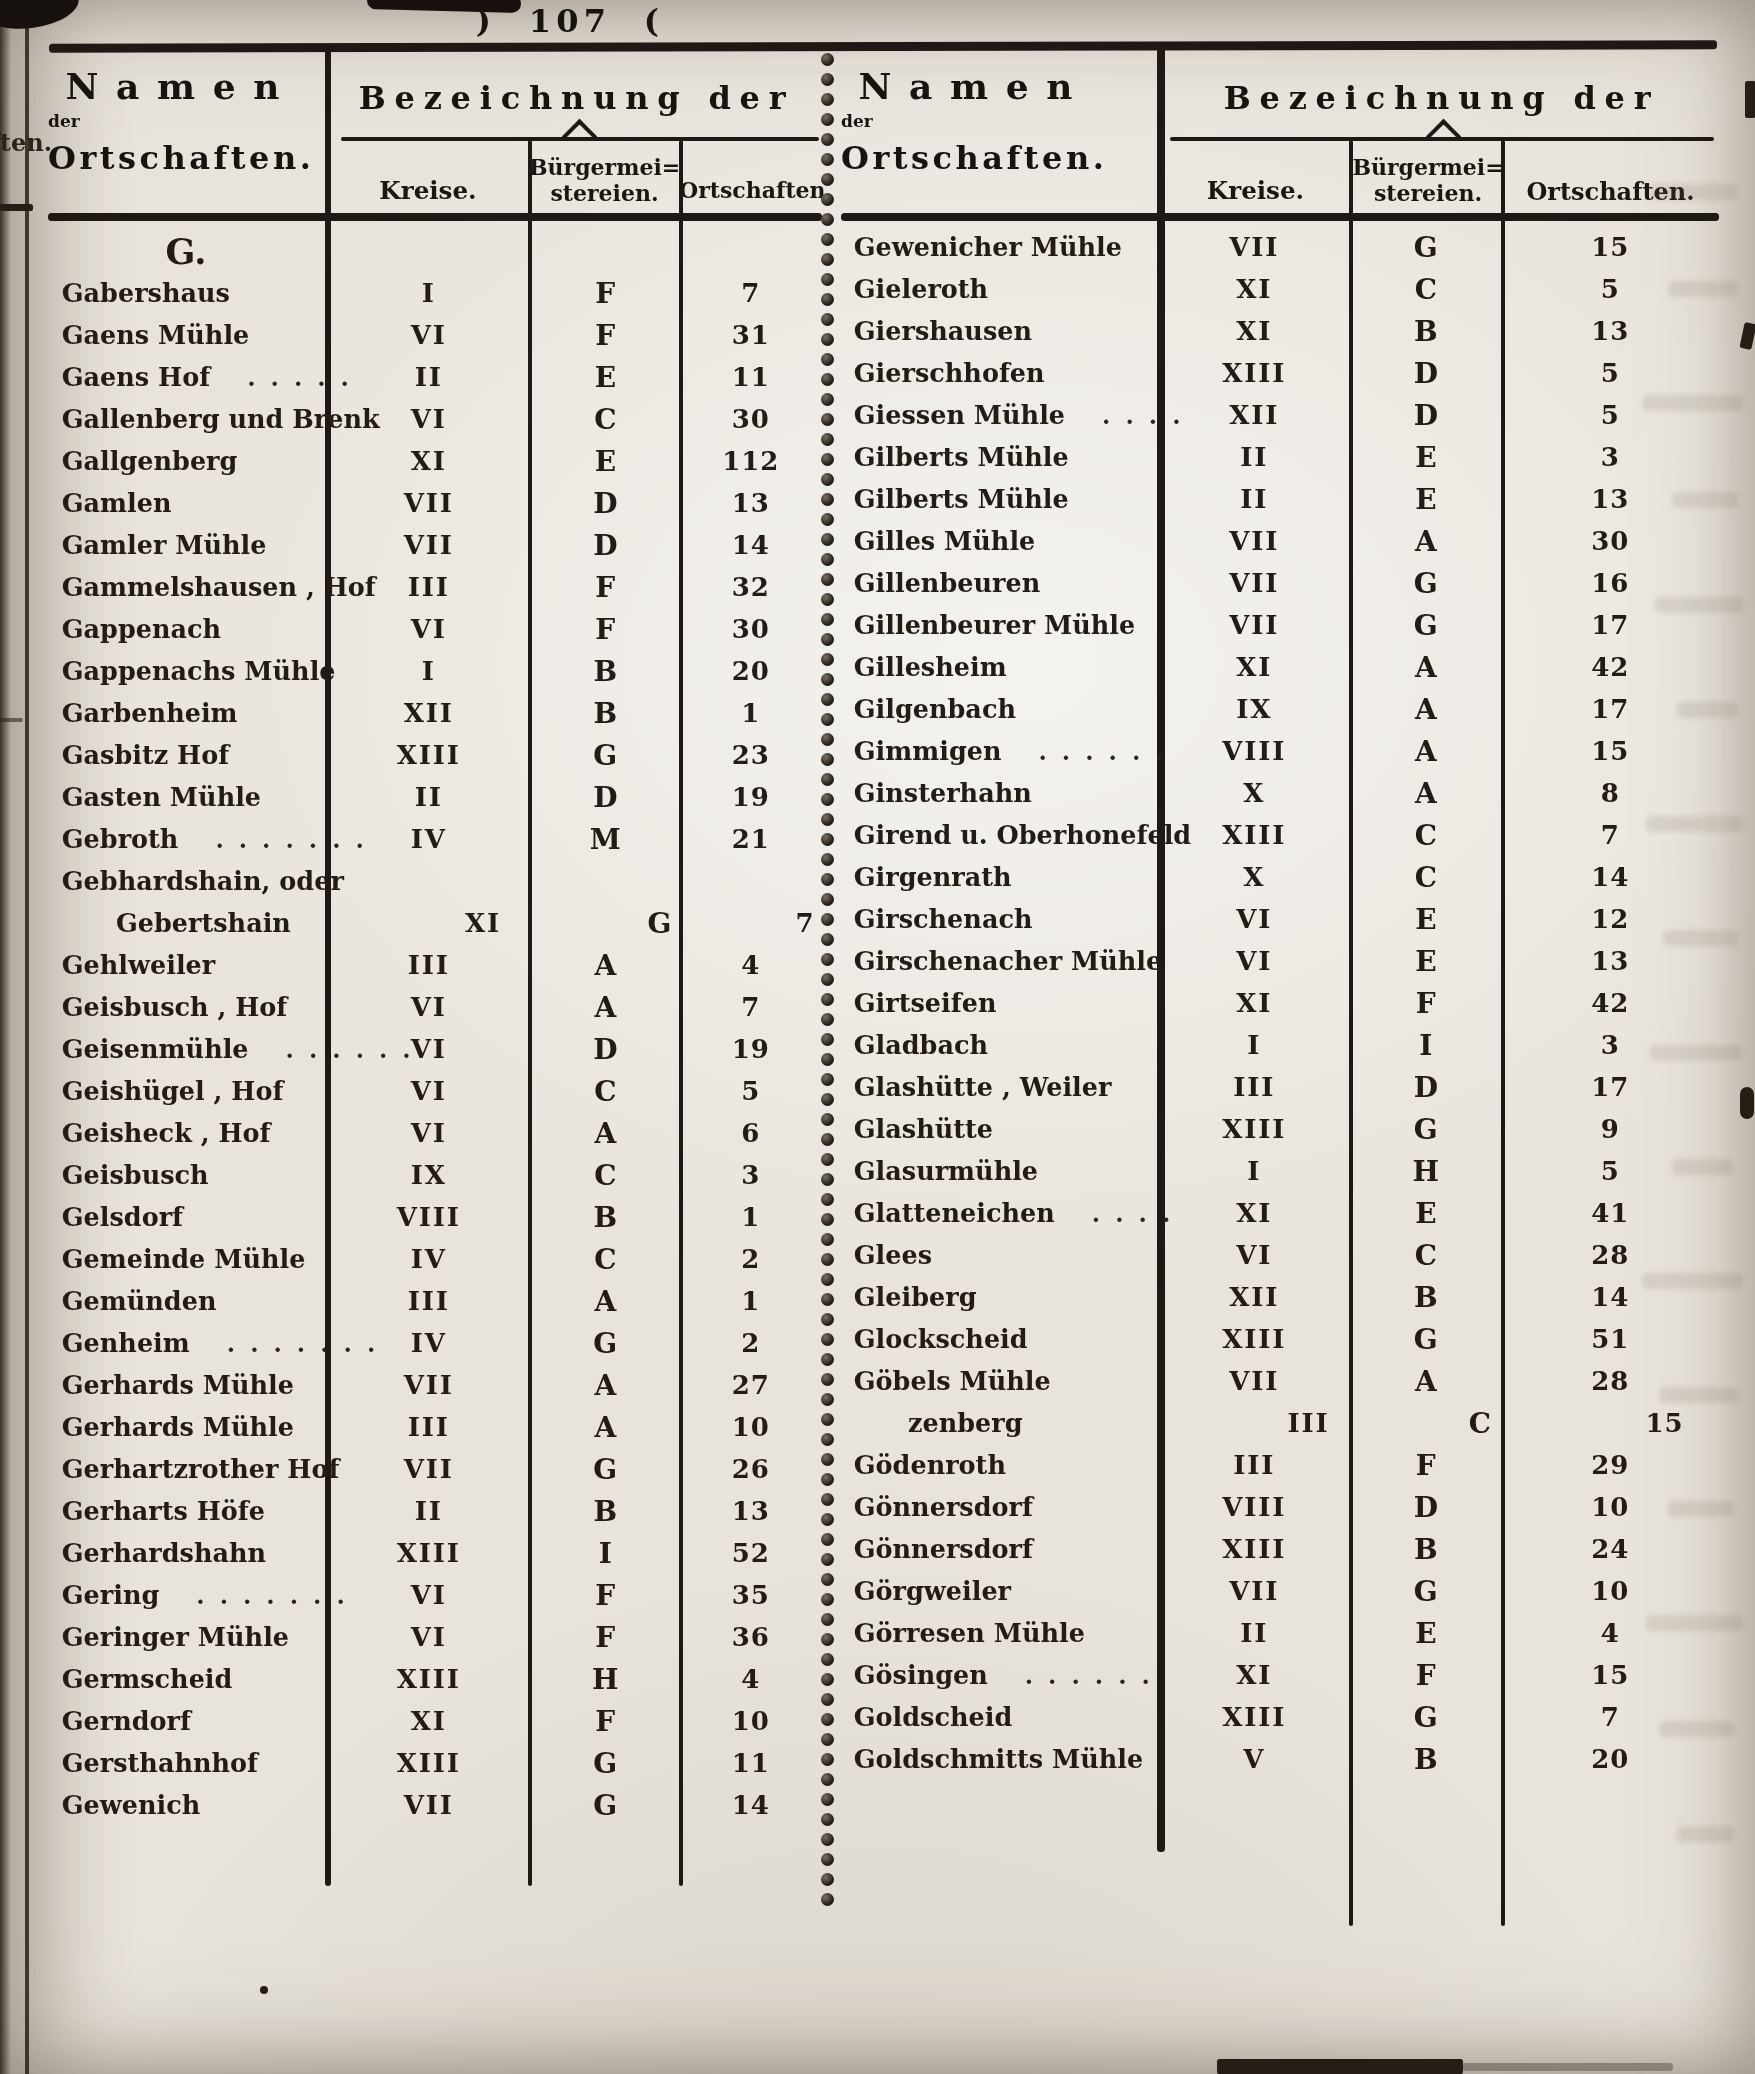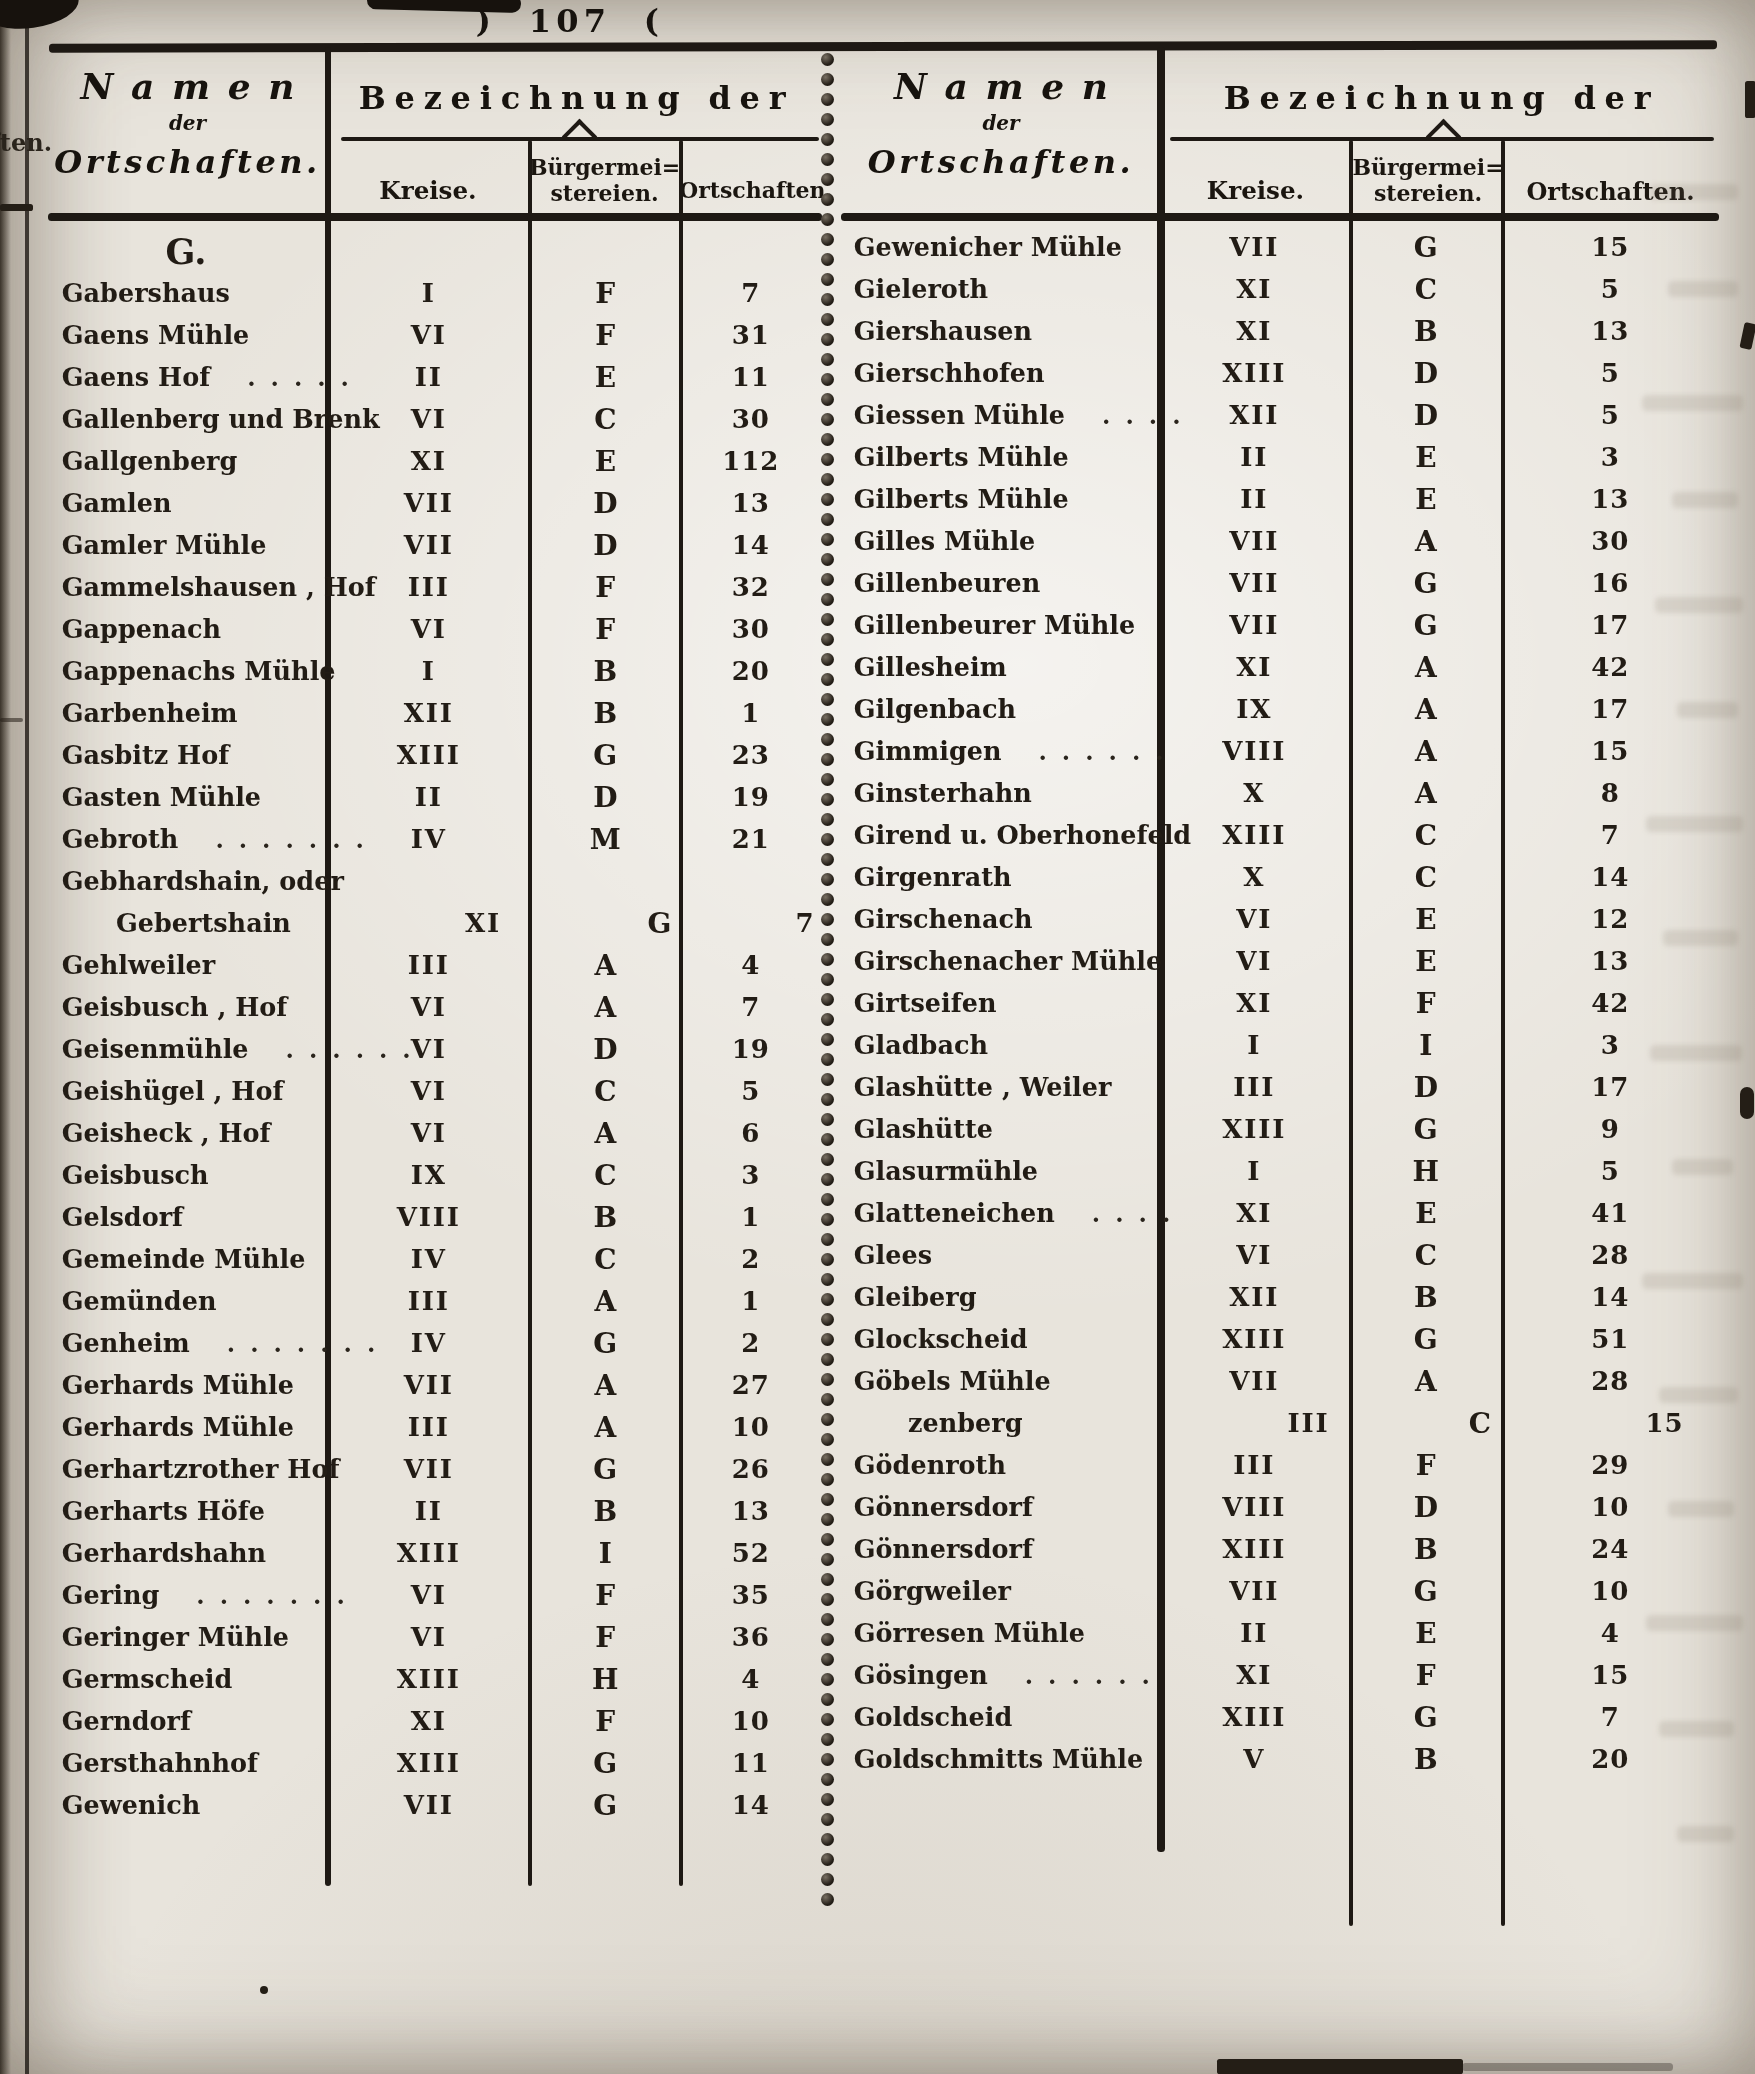--- a/index.html
+++ b/index.html
@@ -14,23 +14,23 @@
     box-shadow:
       inset 0 0 123px rgba(85,72,55,.28),
       inset 48px 0 79px rgba(85,72,55,.30),
       inset -22px 0 53px rgba(85,72,55,.18);
   }
   .line{position:absolute;background:#1e1914;border-radius:3.5px;}
   
   .pageno{position:absolute;top:1.8px;left:456px;width:228px;text-align:center;
     font-size:32px;font-weight:bold;letter-spacing:5.3px;word-spacing:16px;color:#17130e;}
   
-  .names-head{position:absolute;text-align:center;color:#17130e;font-style:italic;}
+  .names-head{position:absolute;text-align:left;color:#17130e;}
   .names-head .l1{font-size:36px;font-weight:bold;letter-spacing:17.6px;text-indent:17.6px;}
-  .names-head .l2{font-size:20px;font-weight:bold;margin-top:3.5px;}
+  .names-head .l2{font-size:17px;font-weight:bold;margin-top:3.5px;}
   .names-head .l3{font-size:32px;font-weight:bold;letter-spacing:3.5px;margin-top:8px;}
   .bez-head{position:absolute;text-align:center;font-size:32px;font-weight:bold;
     letter-spacing:8.8px;color:#17130e;white-space:nowrap;}
   .subhead{position:absolute;text-align:center;font-weight:bold;color:#1b1610;}
   .subhead.kr{font-size:24.6px;}
   .subhead.bg{font-size:22px;line-height:26px;}
   .subhead.or{font-size:22px;letter-spacing:0;}
   .peak{position:absolute;width:21px;height:21px;
     border-left:4.4px solid #1e1914;border-top:4.4px solid #1e1914;transform:rotate(45deg);}
   

